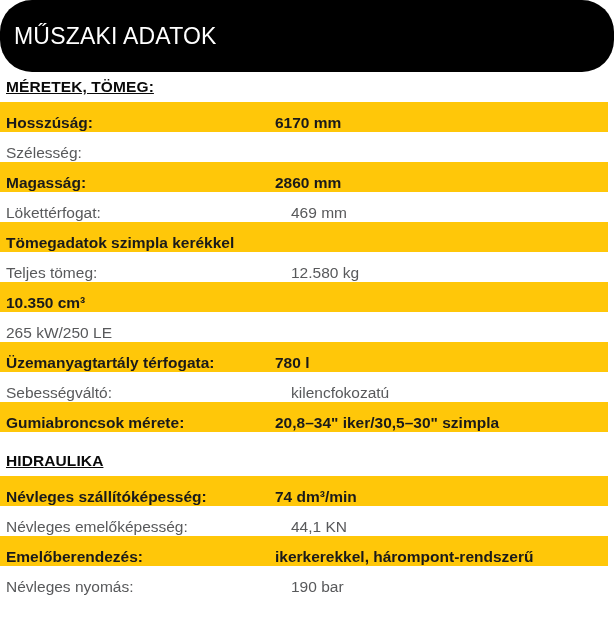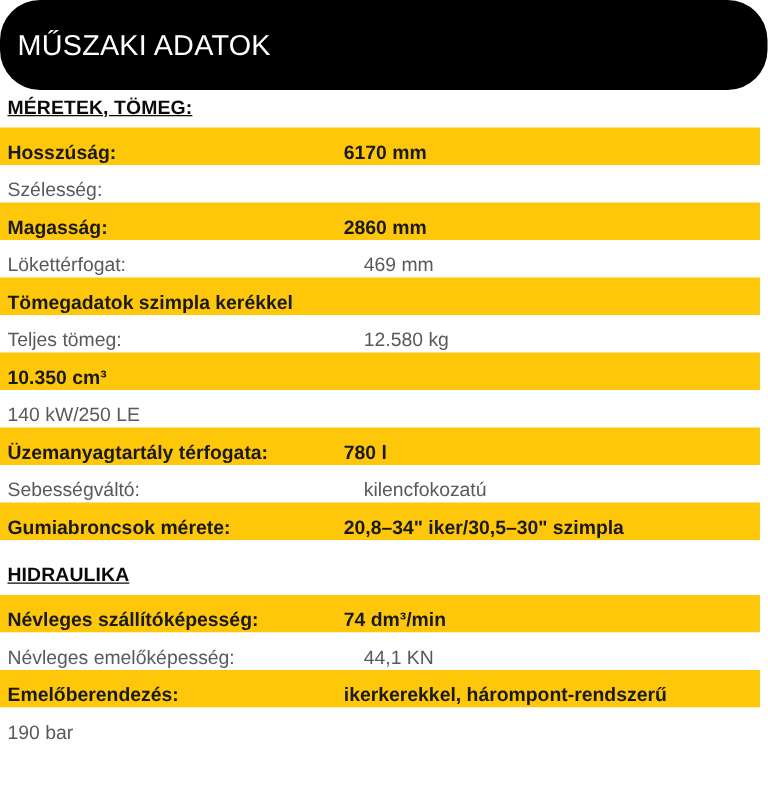--- a/index.html
+++ b/index.html
@@ -140,21 +140,21 @@
         <div class="value"></div>
       </div>
       <div class="row plain">
         <div class="label">Teljes tömeg:</div>
         <div class="value">12.580 kg</div>
       </div>
       <div class="row hl">
         <div class="value">10.350 cm³</div>
       </div>
       <div class="row plain">
-        <div class="value">140 kW/250 LE</div>
+        <div class="value">265 kW/250 LE</div>
       </div>
       <div class="row hl">
         <div class="label">Üzemanyagtartály térfogata:</div>
         <div class="value">780 l</div>
       </div>
       <div class="row plain">
         <div class="label">Sebességváltó:</div>
         <div class="value">kilencfokozatú</div>
       </div>
       <div class="row hl">
@@ -168,17 +168,18 @@
       </div>
       <div class="row plain">
         <div class="label">Névleges emelőképesség:</div>
         <div class="value">44,1 KN</div>
       </div>
       <div class="row hl">
         <div class="label">Emelőberendezés:</div>
         <div class="value">ikerkerekkel, hárompont-rendszerű</div>
       </div>
       <div class="row plain">
+        <div class="label">Névleges nyomás:</div>
         <div class="value">190 bar</div>
       </div>
     </div>
 
 </div>
 
 </body></html>

